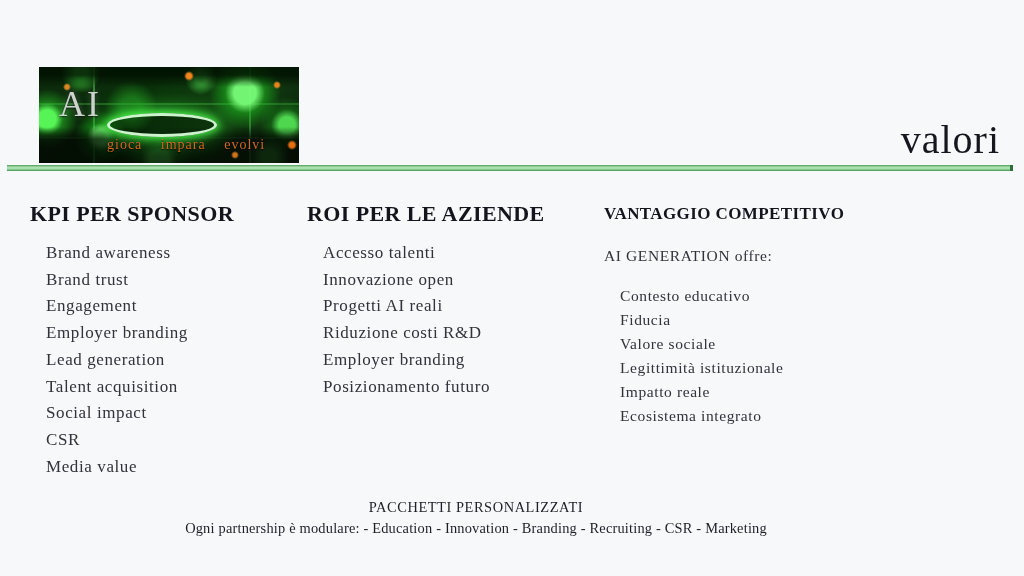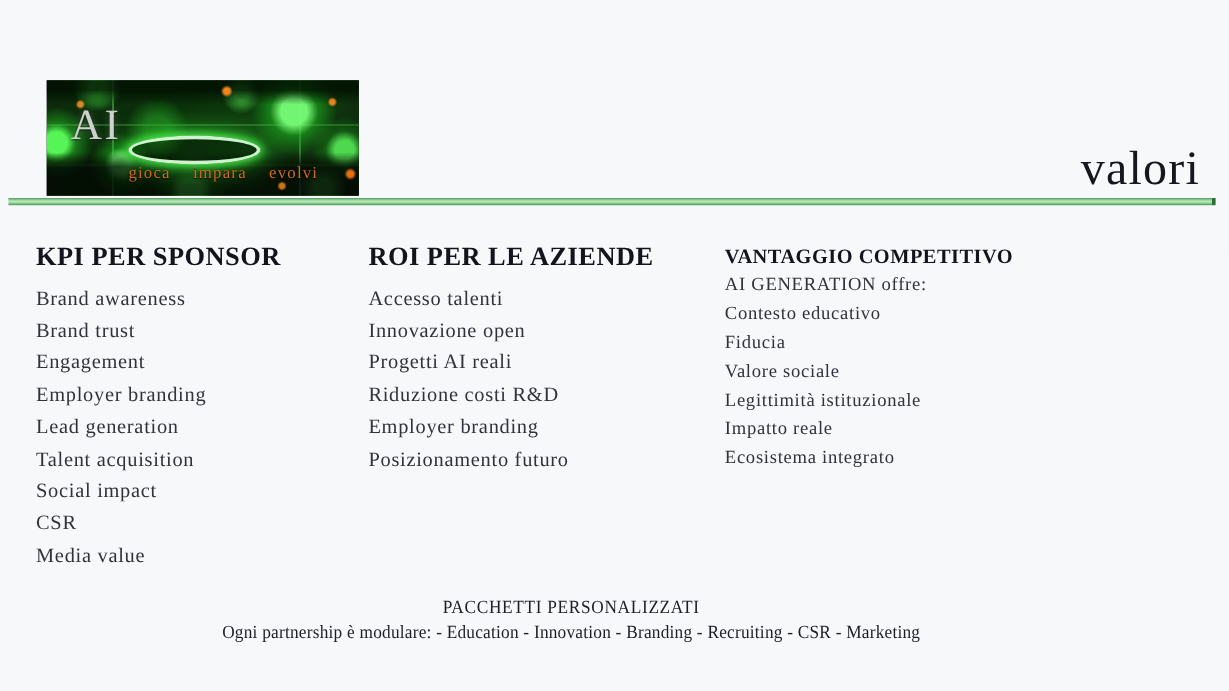--- a/index.html
+++ b/index.html
@@ -83,26 +83,26 @@
 
   
   .col{position:absolute;top:204px;}
   .col-1{left:30px;}
   .col-2{left:307px;}
   .col-3{left:604px;}
   .col h2{
     margin:0 0 12px 0;font-size:22px;line-height:20px;
     font-weight:bold;color:#14141c;letter-spacing:.4px;white-space:nowrap;
   }
-  .col ul{list-style:none;margin:0;padding:0;}
+  .col ul{list-style:none;margin:16px;padding:0;}
   .col li{
     font-size:17px;line-height:26.7px;color:#32323a;
     letter-spacing:.6px;white-space:nowrap;
   }
-  .col-3 h2{font-size:17px;margin-bottom:2px;}
+  .col-3 h2{font-size:17px;margin-bottom:20px;}
   .col-3 .intro{
     margin:0;font-size:15.5px;line-height:24px;color:#32323a;
     letter-spacing:.6px;white-space:nowrap;
   }
   .col-3 li{font-size:15.5px;line-height:24px;}
 
   
   .footer{
     position:absolute;left:0;top:497px;width:952px;text-align:center;
     color:#1e1e26;transform:scaleX(.93);transform-origin:center;

